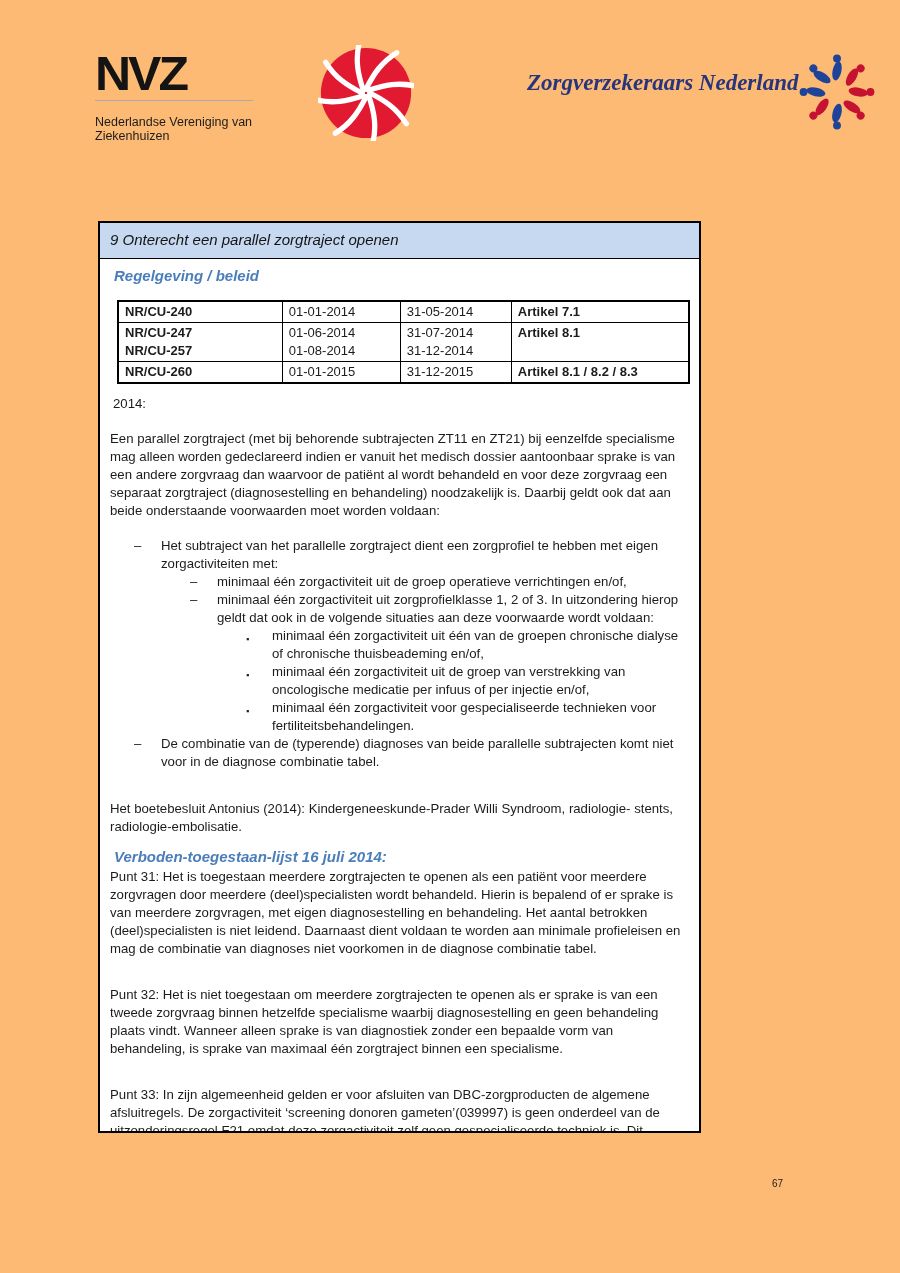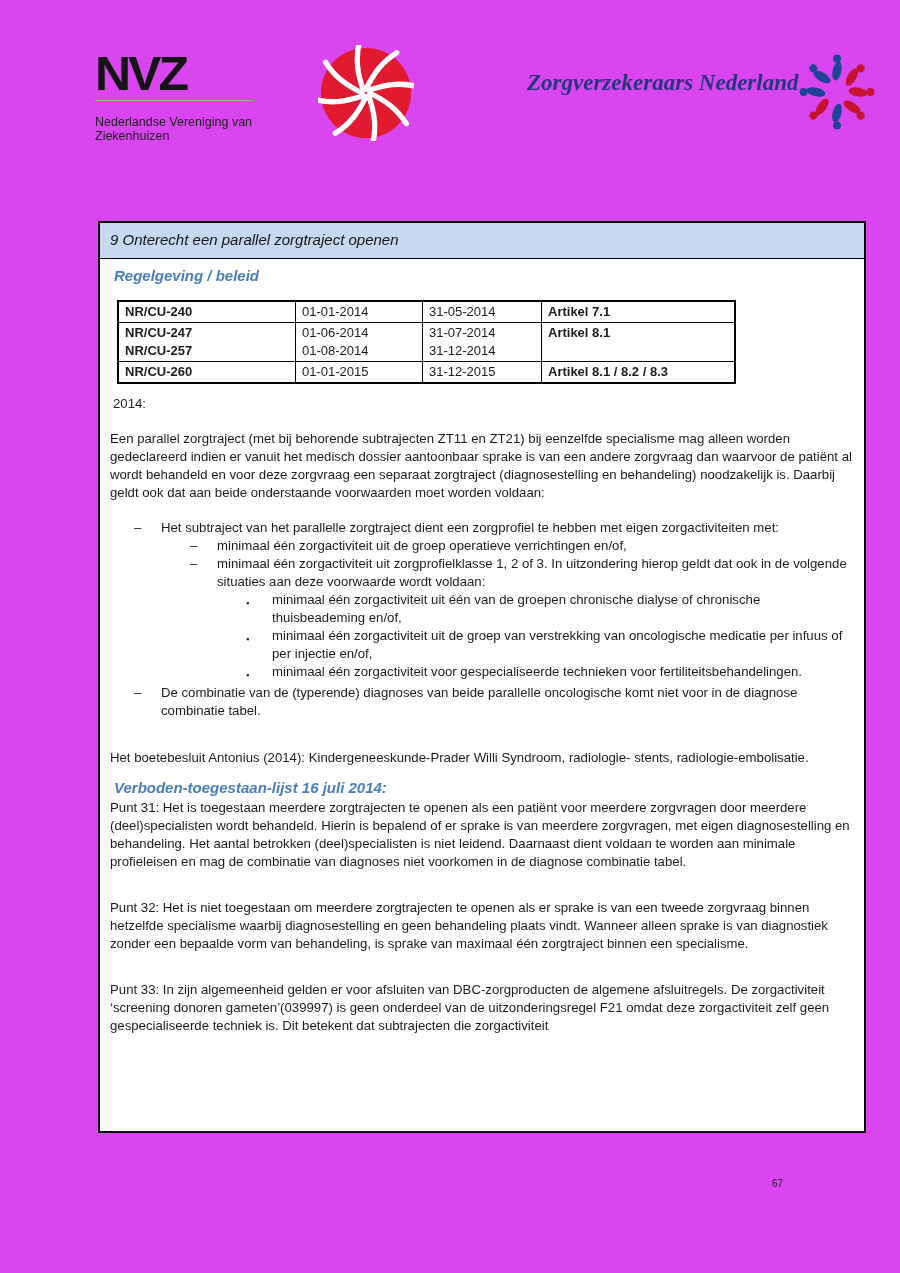--- a/index.html
+++ b/index.html
@@ -1,37 +1,37 @@
 <!DOCTYPE html>
 <html><head>
 <meta charset="utf-8">
 <style>
   html,body{margin:0;padding:0;background:#ffffff;}
   .page{
-    position:relative;width:900px;height:1273px;background:#d946ef;
+    position:relative;width:900px;height:1273px;background:#fdba74;
     font-family:"Liberation Sans",sans-serif;color:#1c1c1c;overflow:hidden;
   }
   
   .nvz{position:absolute;left:95px;top:50px;width:220px;}
   .nvz-mark{font-family:"Liberation Sans",sans-serif;font-weight:900;font-size:50px;
     letter-spacing:-3px;color:#141414;line-height:48px;transform:scaleY(.95);}
   .nvz-underline{width:158px;height:1px;background:#a9a9a9;margin-top:2px;}
   .nvz-caption{margin-top:14px;font-size:12.5px;color:#1c1c1c;}
   .nfu{position:absolute;left:318px;top:45px;width:210px;height:100px;}
   .nfu-swirl{position:absolute;left:0;top:0;}
   .nfu-textblock{position:absolute;left:70px;top:25px;background:#ffffff;padding:1px 0 0 4px;}
   .nfu-name{font-weight:bold;font-size:26px;color:#1b3f94;line-height:26px;letter-spacing:1px;}
   .nfu-caption{margin-top:2px;font-size:8.3px;font-weight:bold;color:#1b3f94;line-height:10.5px;letter-spacing:.2px;}
   .nfu-rule{width:124px;height:2px;background:#1b3f94;margin-top:2px;}
   .zn{position:absolute;left:527px;top:70px;width:350px;}
   .zn-title{font-family:"Liberation Serif",serif;font-style:italic;font-weight:bold;
     font-size:23px;color:#27357d;white-space:nowrap;}
   .zn-logo{position:absolute;left:266px;top:-22px;}
   
-  .mainbox{position:absolute;left:98px;top:221px;width:768px;height:912px;
+  .mainbox{position:absolute;left:98px;top:221px;width:603px;height:912px;
     border:2px solid #000;box-sizing:border-box;overflow:hidden;background:#fff;}
   .titlebar{height:36px;background:#c6d9f1;border-bottom:1px solid #000;box-sizing:border-box;
     font-style:italic;font-size:15px;color:#141414;padding:8px 0 0 10px;}
   .intro{border-bottom:2px solid #000;padding:5px 10px 8px 10px;font-size:13.2px;line-height:18px;}
   .content{padding:4px 9px 0 10px;font-size:13.2px;line-height:18px;}
   .blue-heading{color:#4a7eba;font-weight:bold;font-style:italic;font-size:15px;margin:4px 0 0 4px;}
   
   table.reg{border-collapse:collapse;margin:15px 0 0 7px;table-layout:fixed;}
   table.reg td{border:1.5px solid #000;padding:1px 20px 1px 6px;font-size:13px;vertical-align:top;line-height:18px;}
   table.reg{border:2px solid #000;}
@@ -188,21 +188,21 @@
         <div class="li lvl3">
           <span class="mk">▪</span>
           <span>minimaal één zorgactiviteit uit de groep van verstrekking van oncologische medicatie per infuus of per injectie en/of,</span>
         </div>
         <div class="li lvl3">
           <span class="mk">▪</span>
           <span>minimaal één zorgactiviteit voor gespecialiseerde technieken voor fertiliteitsbehandelingen.</span>
         </div>
         <div class="li lvl1">
           <span class="mk">–</span>
-          <span>De combinatie van de (typerende) diagnoses van beide parallelle oncologische komt niet voor in de diagnose combinatie tabel.</span>
+          <span>De combinatie van de (typerende) diagnoses van beide parallelle subtrajecten komt niet voor in de diagnose combinatie tabel.</span>
         </div>
       </div>
 
       <p class="para boete">Het boetebesluit Antonius (2014): Kindergeneeskunde-Prader Willi Syndroom, radiologie- stents, radiologie-embolisatie.</p>
 
       <div class="blue-heading verboden">Verboden-toegestaan-lijst 16 juli 2014:</div>
 
       <p class="para punt31">Punt 31: Het is toegestaan meerdere zorgtrajecten te openen als een patiënt voor meerdere zorgvragen door meerdere (deel)specialisten wordt behandeld. Hierin is bepalend of er sprake is van meerdere zorgvragen, met eigen diagnosestelling en behandeling. Het aantal betrokken (deel)specialisten is niet leidend. Daarnaast dient voldaan te worden aan minimale profieleisen en mag de combinatie van diagnoses niet voorkomen in de diagnose combinatie tabel.</p>
       <p class="para punt-gap">Punt 32: Het is niet toegestaan om meerdere zorgtrajecten te openen als er sprake is van een tweede zorgvraag binnen hetzelfde specialisme waarbij diagnosestelling en geen behandeling plaats vindt. Wanneer alleen sprake is van diagnostiek zonder een bepaalde vorm van behandeling, is sprake van maximaal één zorgtraject binnen een specialisme.</p>
       <p class="para punt-gap">Punt 33: In zijn algemeenheid gelden er voor afsluiten van DBC-zorgproducten de algemene afsluitregels. De zorgactiviteit ‘screening donoren gameten’(039997) is geen onderdeel van de uitzonderingsregel F21 omdat deze zorgactiviteit zelf geen gespecialiseerde techniek is. Dit betekent dat subtrajecten die zorgactiviteit</p>

